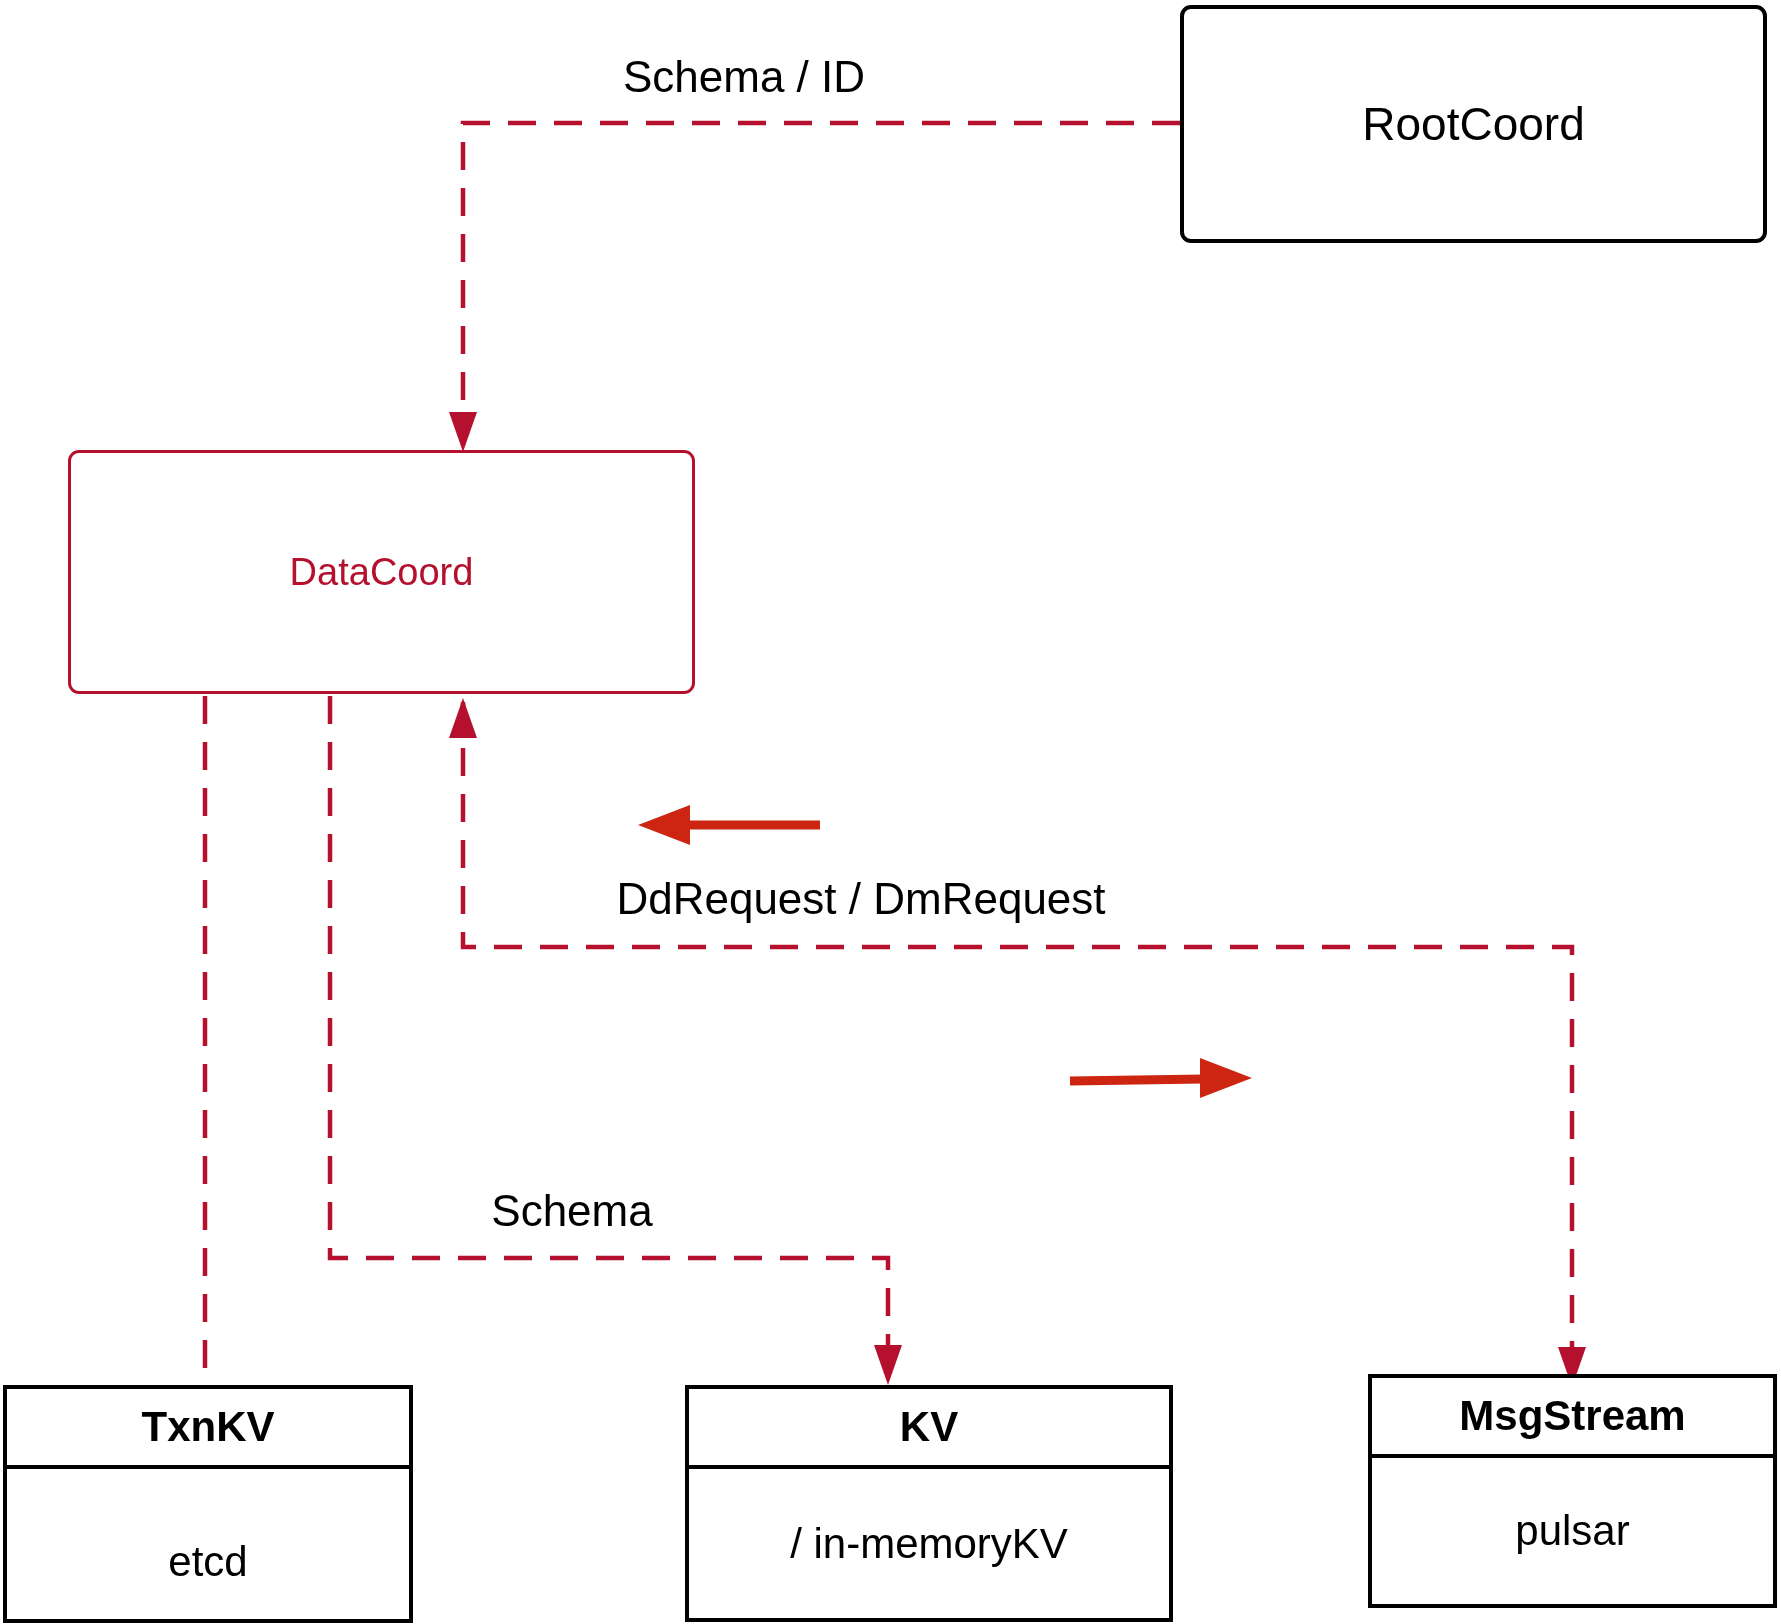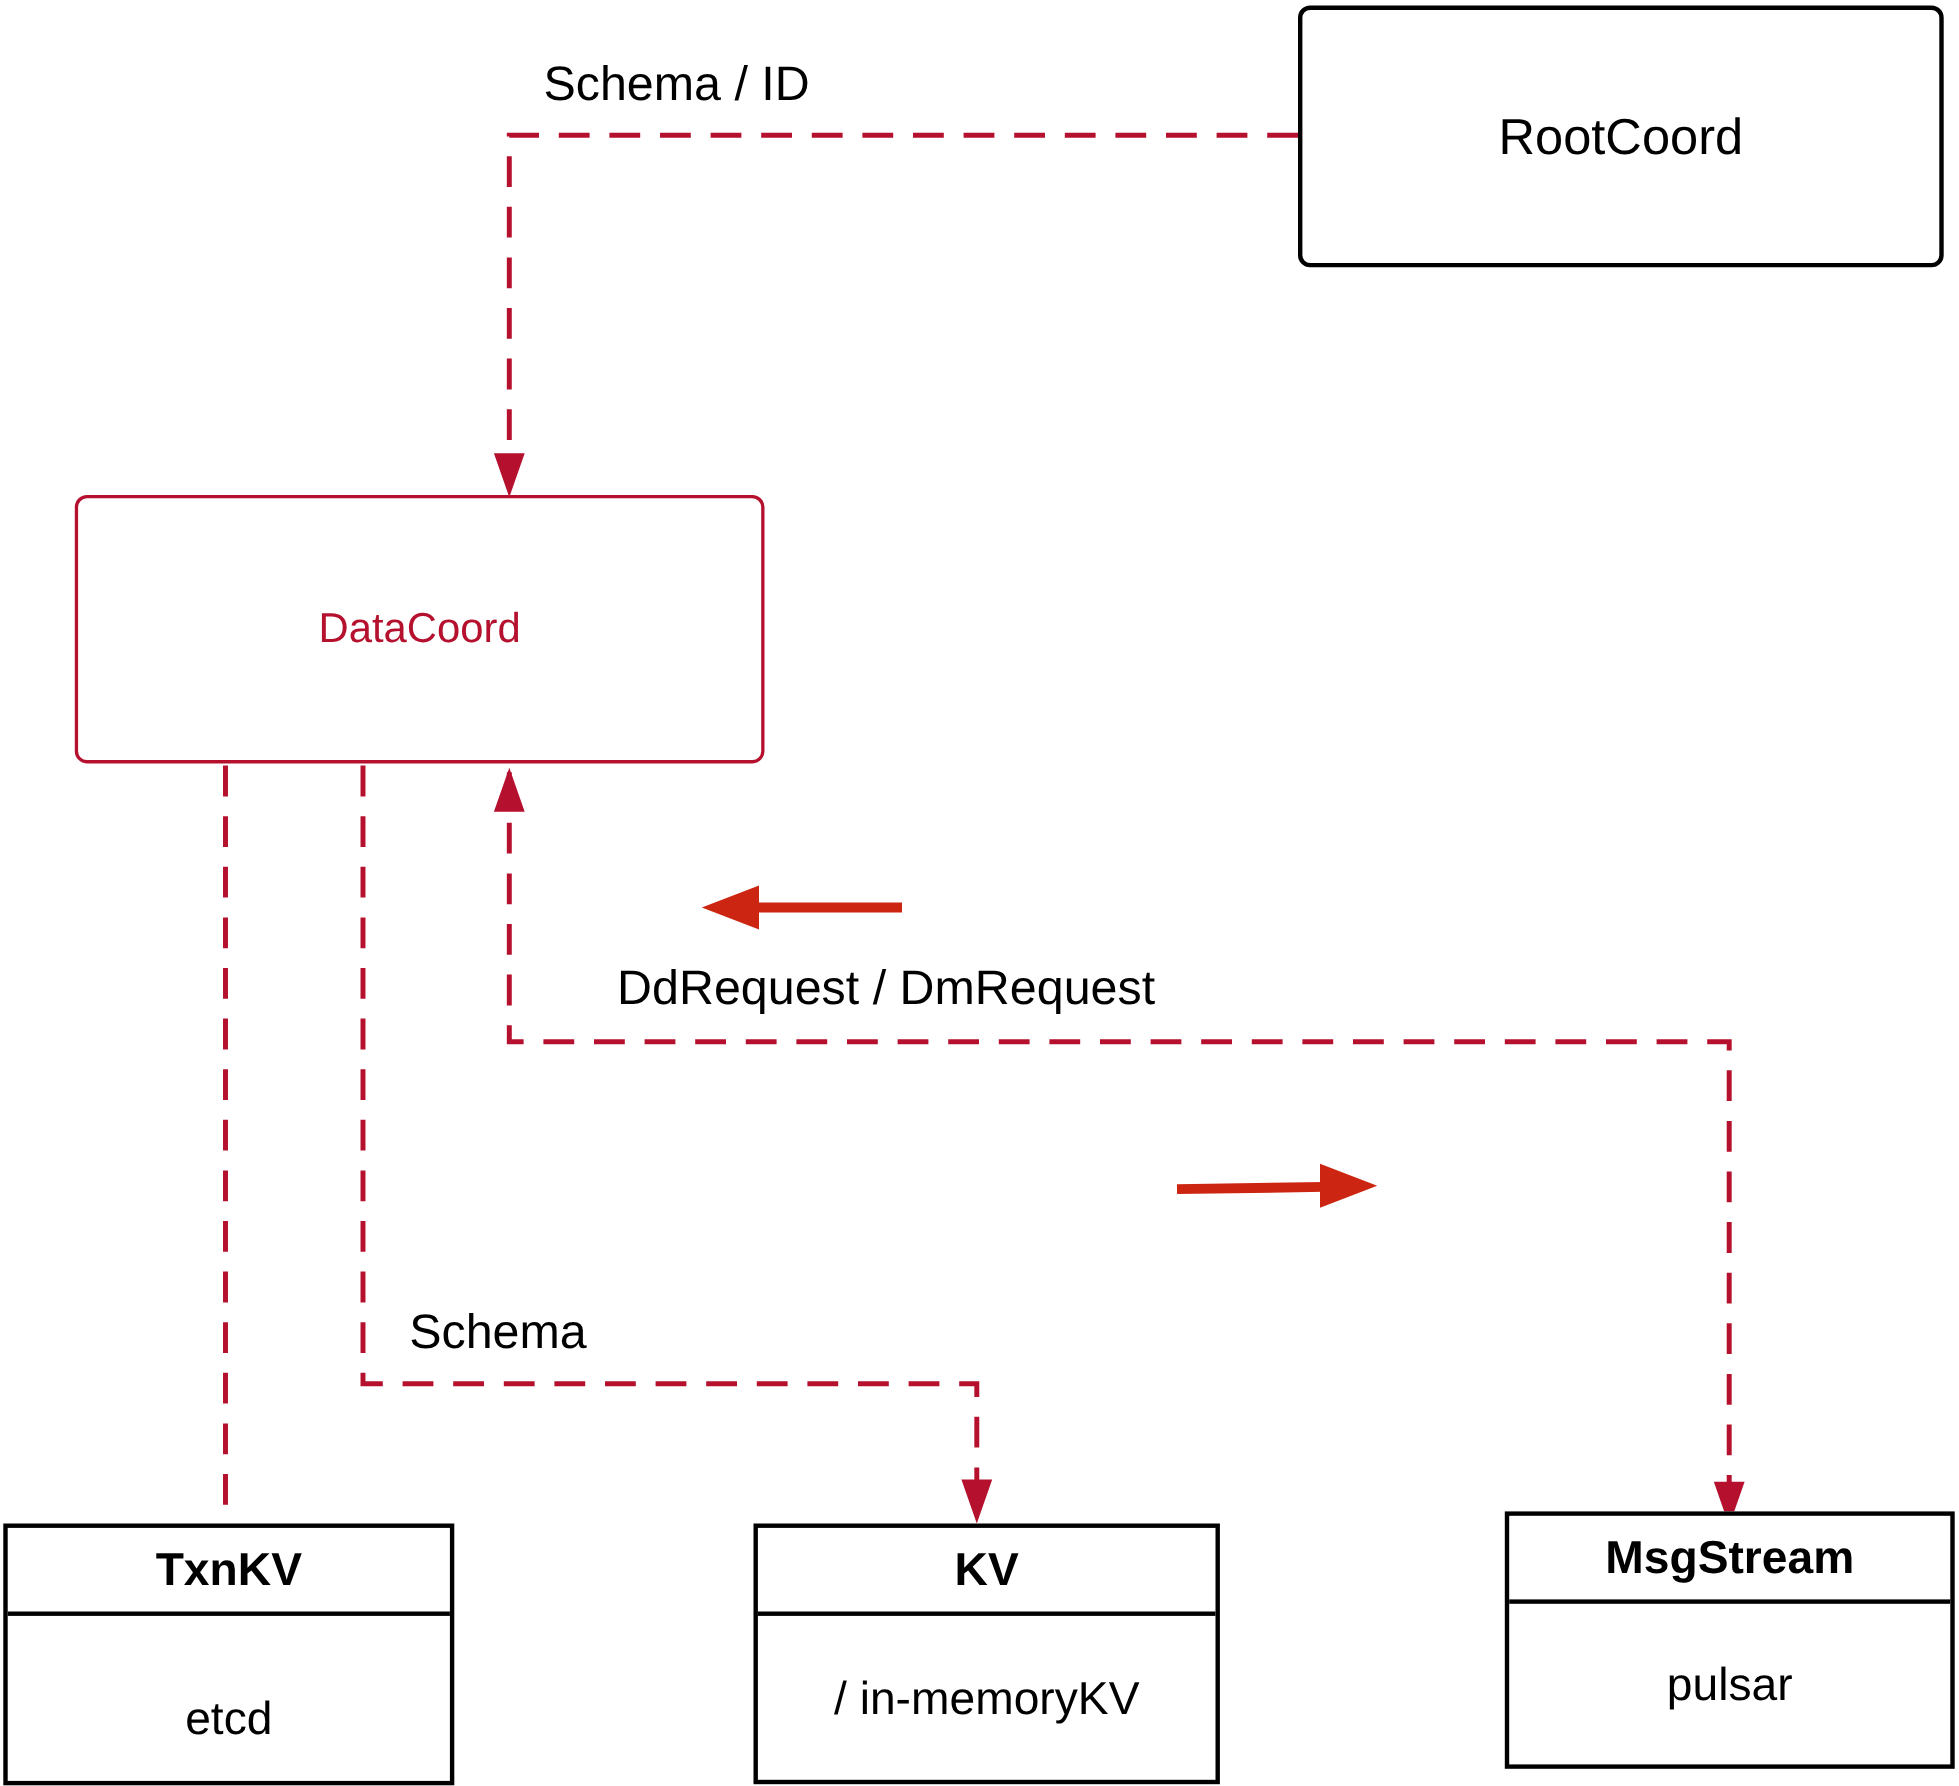--- a/index.html
+++ b/index.html
@@ -45,21 +45,21 @@
     font-size: 38px;
   }
   .tbox {
     position: absolute;
     background: var(--background);
     border: 4px solid var(--border-black);
     display: flex;
     flex-direction: column;
   }
   .tbox.txnkv    { left: 3px;    top: 1385px; width: 410px; height: 238px; gap: 36px; }
-  .tbox.kv       { left: 685px;  top: 1385px; width: 424px; height: 237px; }
+  .tbox.kv       { left: 685px;  top: 1385px; width: 488px; height: 237px; }
   .tbox.msgstream{ left: 1368px; top: 1374px; width: 409px; height: 234px; }
   .tbox-header {
     height: 80px;
     border-bottom: 4px solid var(--border-black);
     display: flex;
     align-items: center;
     justify-content: center;
     font-size: 42px;
     font-weight: bold;
   }
@@ -68,20 +68,21 @@
     display: flex;
     flex-direction: column;
     align-items: center;
     justify-content: center;
     font-size: 42px;
     line-height: 60px;
   }
   .edge-label {
     position: absolute;
     font-size: 44px;
+    text-align: center;
     white-space: nowrap;
     color: var(--text-black);
   }
   .edge-label.schema-id { left: 494px; top: 52px;  width: 500px; }
   .edge-label.dd-req    { left: 561px; top: 874px; width: 600px; }
   .edge-label.timetick  { left: 556px; top: 974px; width: 600px; }
   .edge-label.binlogs   { left: 372px; top: 1186px; width: 400px; }
 </style>
 </head>
 <body>

